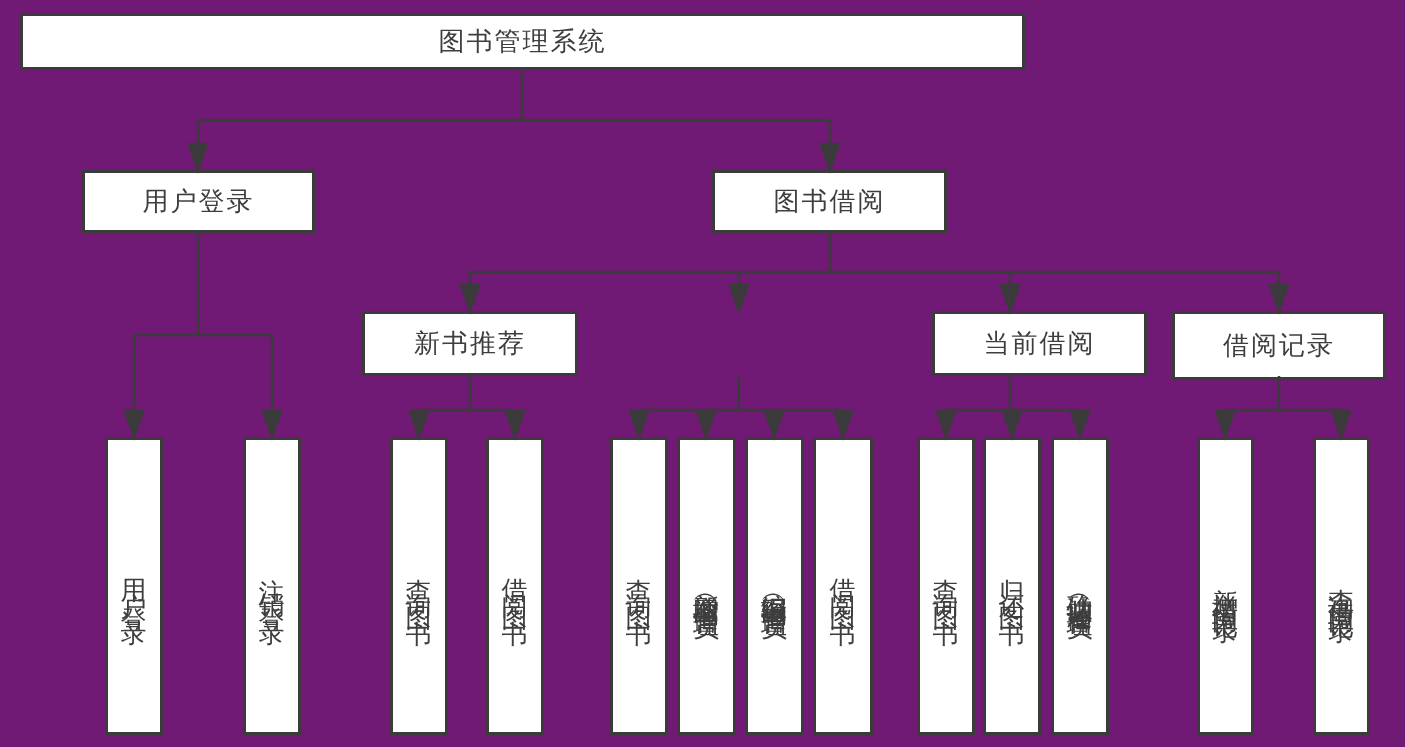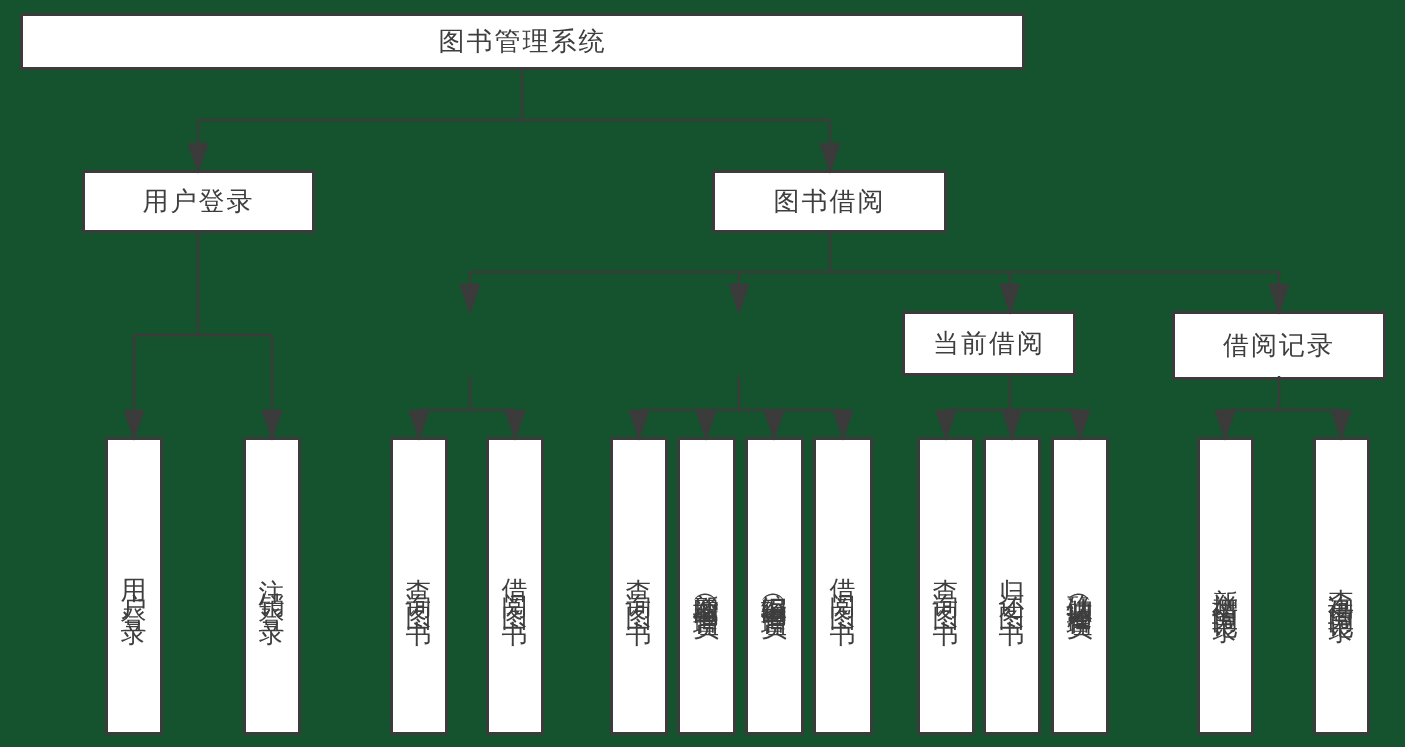--- a/index.html
+++ b/index.html
@@ -1,20 +1,20 @@
 <!DOCTYPE html>
 <html><head>
 <meta charset="utf-8">
 <style>
   html, body { margin: 0; padding: 0; background: #ffffff; }
   .canvas {
     position: relative;
     width: 1405px;
     height: 747px;
-    background: #14532d;
+    background: #701a75;
     font-family: "Liberation Sans", sans-serif;
     overflow: hidden;
   }
   .connectors {
     position: absolute;
     left: 0; top: 0;
     width: 1405px; height: 747px;
     z-index: 2;
     pointer-events: none;
   }
@@ -133,21 +133,24 @@
     <span class="label">图书管理系统</span>
   </div>
 
   <div class="node hbox" style="left:82px;top:170px;width:233px;height:63px">
     <span class="label">用户登录</span>
   </div>
   <div class="node hbox" style="left:712px;top:170px;width:235px;height:63px">
     <span class="label">图书借阅</span>
   </div>
 
-  <div class="node hbox" style="left:902px;top:311px;width:174px;height:65px">
+  <div class="node hbox" style="left:362px;top:311px;width:216px;height:65px">
+    <span class="label">新书推荐</span>
+  </div>
+  <div class="node hbox" style="left:932px;top:311px;width:215px;height:65px">
     <span class="label">当前借阅</span>
   </div>
   <div class="node hbox" style="left:1172px;top:311px;width:214px;height:69px">
     <span class="label">借阅记录</span>
   </div>
 
   <div class="node vbox" style="left:105px;top:437px;width:58px;height:298px">
     <span class="label ls-lg">用户登录</span>
   </div>
   <div class="node vbox" style="left:243px;top:437px;width:58px;height:298px">

